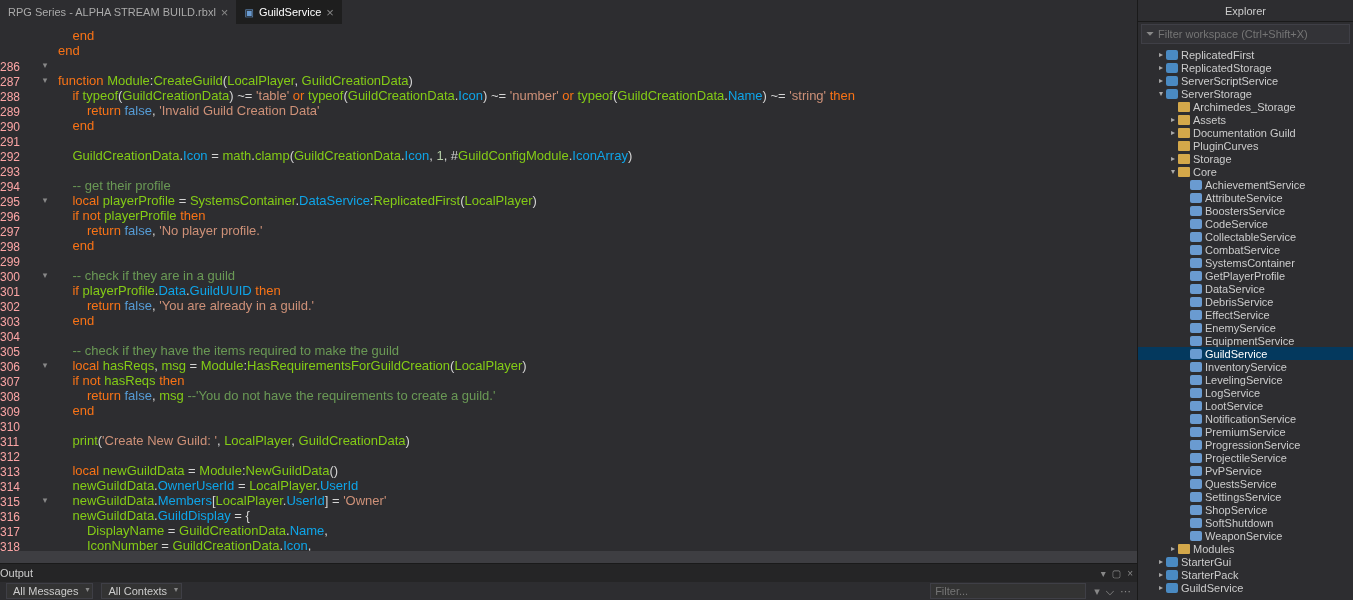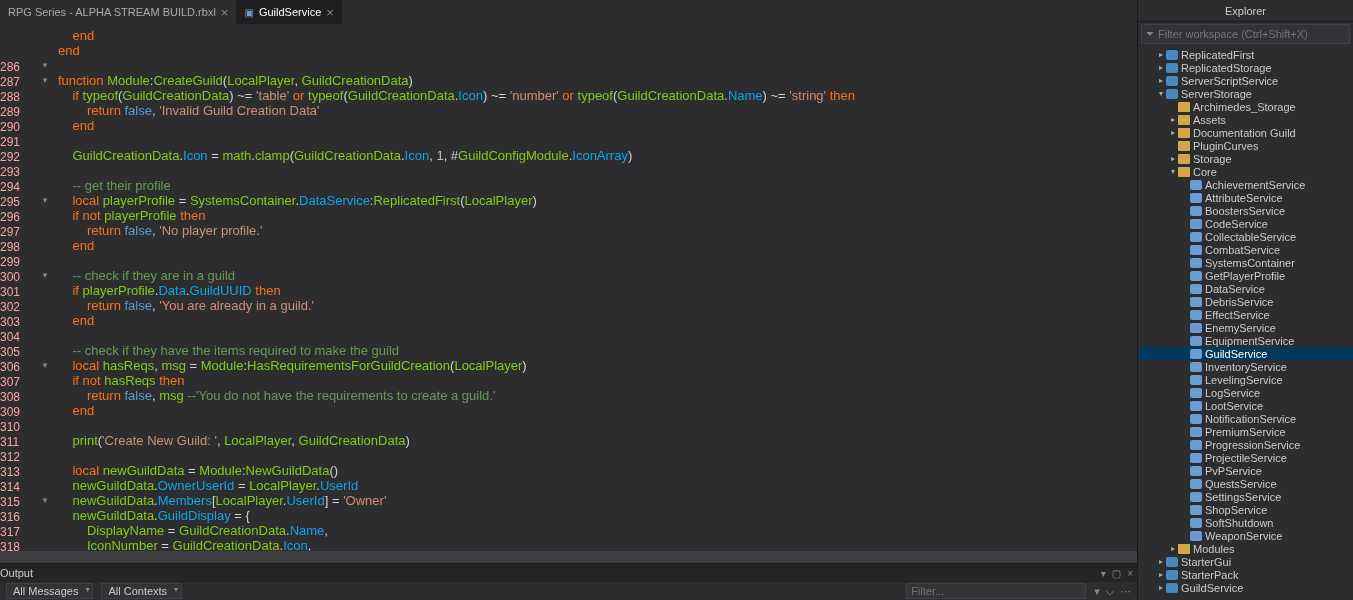--- a/index.html
+++ b/index.html
@@ -38,21 +38,21 @@
 .ic-service { background:#4a8ac2; border-radius:2px; }
 .ic-folder { background:#d4a84a; border-radius:1px; }
 .ic-module { background:#6a9bd1; border-radius:2px; }
 .output-area { height:37px; background:#2d2d30; border-top:1px solid #1a1a1a; display:flex; flex-direction:column; }
 .output-header { height:18px; background:#252526; color:#ccc; text-align:left; line-height:18px; font-size:11px; position:relative; }
 .output-close { position:absolute; right:4px; top:1px; display:flex; gap:6px; font-size:10px; color:#888; }
 .output-bar { flex:1; display:flex; align-items:center; padding:0 6px; gap:8px; font-size:11px; }
 .out-dd { background:#333; border:1px solid #3f3f46; padding:1px 14px 1px 6px; color:#ccc; font-size:11px; position:relative; }
 .out-dd::after { content:'▾'; position:absolute; right:3px; font-size:8px; color:#888; }
 .out-filter { flex:1; }
-.out-filter input { width:180px; background:#333; border:1px solid #3f3f46; color:#ccc; font-size:11px; padding:1px 4px; outline:none; float:right; }
+.out-filter input { width:156px; background:#333; border:1px solid #3f3f46; color:#ccc; font-size:11px; padding:1px 4px; outline:none; float:right; }
 .out-icons { display:flex; gap:6px; color:#888; font-size:11px; }
 .mini { position:absolute; right:0; top:0; width:8px; height:100%; background:#2d2d30; }
 </style>
 </head>
 <body>
 
 <div class="main">
   <div class="editor-area">
     <div class="tabs">
       <div class="tab">

